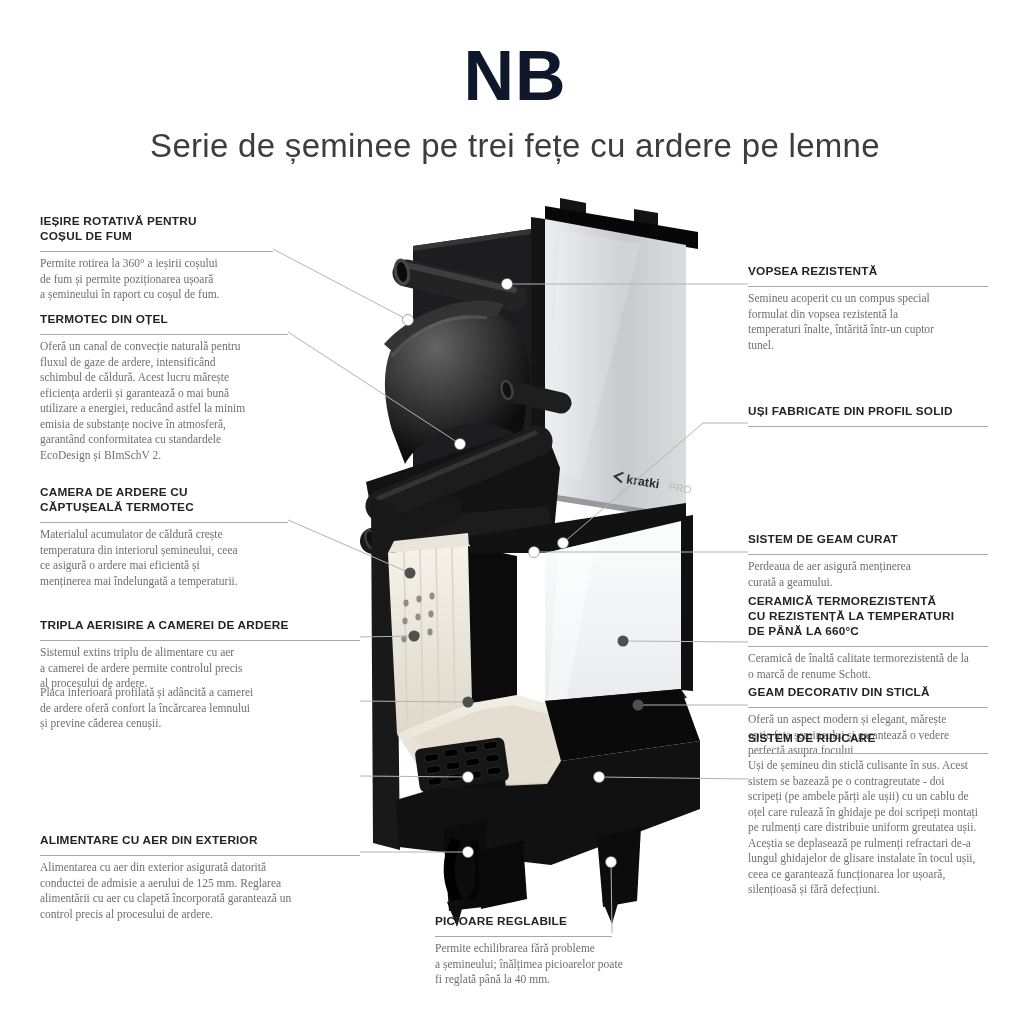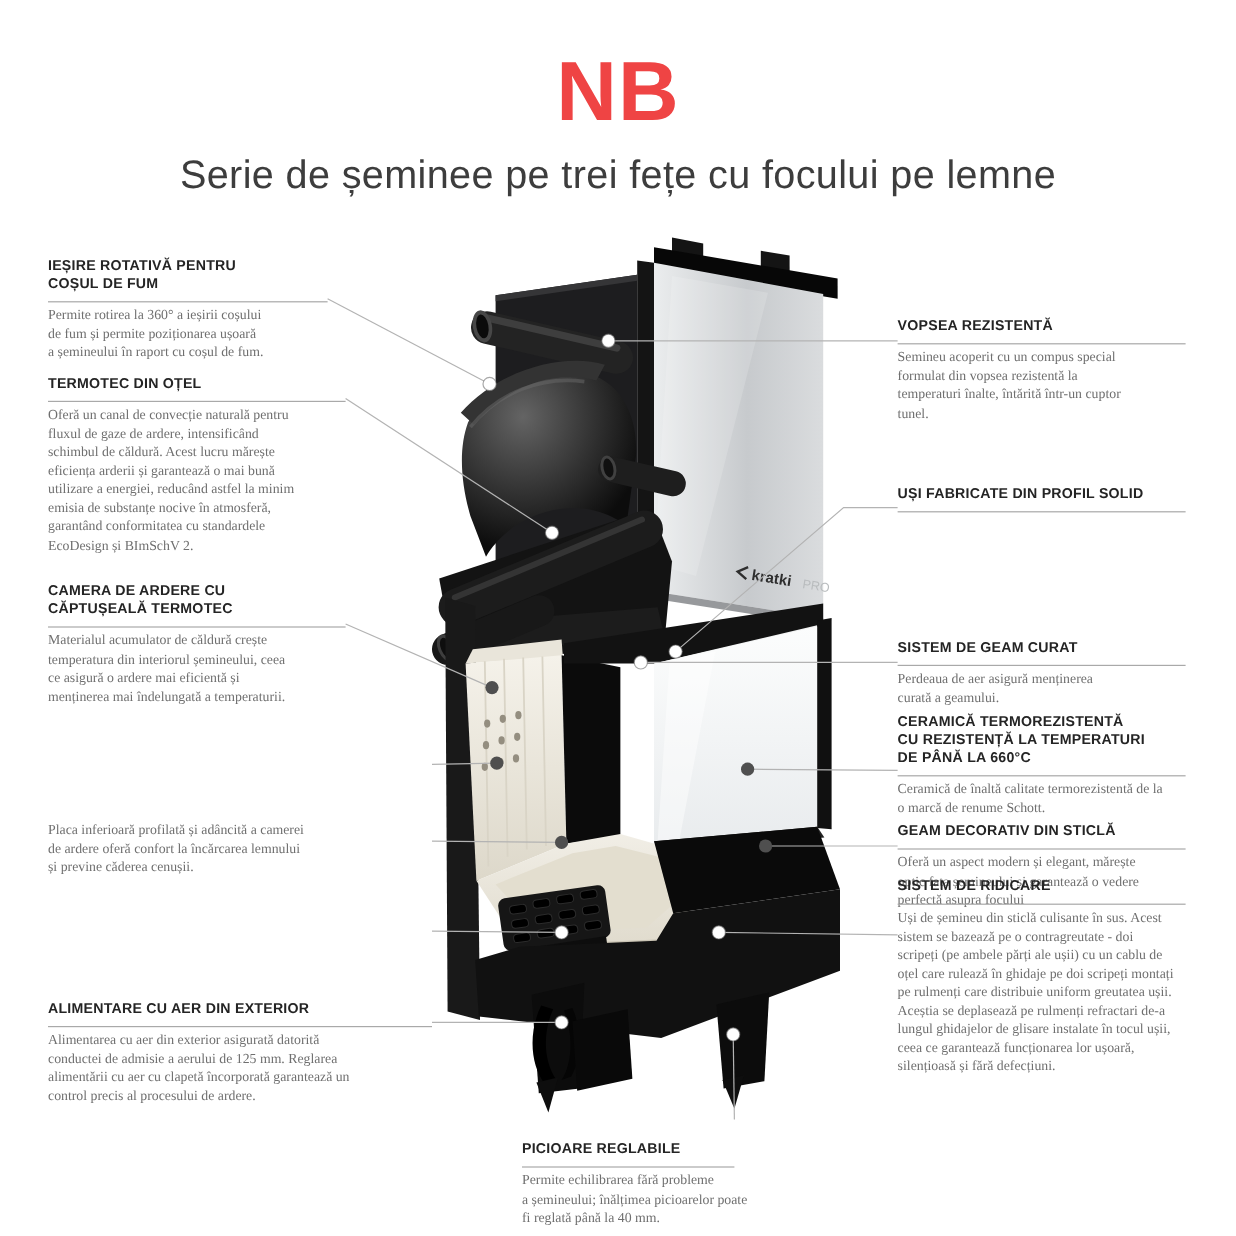--- a/index.html
+++ b/index.html
@@ -1,34 +1,34 @@
 <!DOCTYPE html>
 <html><head>
 <meta charset="utf-8">
 <style>
   html,body{margin:0;padding:0;background:#ffffff;}
   #canvas{position:relative;width:1030px;height:1030px;overflow:hidden;
           font-family:"Liberation Sans",sans-serif;background:#ffffff;}
   .page-title{position:absolute;left:0;top:36px;width:1030px;text-align:center;
-          font-size:70px;font-weight:800;color:#ef4444;letter-spacing:1px;line-height:80px;}
+          font-size:70px;font-weight:800;color:#0f172a;letter-spacing:1px;line-height:80px;}
   .page-subtitle{position:absolute;left:0;top:126px;width:1030px;text-align:center;
           font-size:33px;font-weight:300;color:#3d3d3d;letter-spacing:.3px;line-height:40px;}
   .ann{position:absolute;}
   .ann-title{margin:0;font-size:11.8px;font-weight:bold;color:#242424;letter-spacing:.2px;
           line-height:15px;white-space:pre;border-bottom:1px solid #a9a9a9;padding-bottom:7px;}
   .ann-body{margin:4px 0 0 0;font-size:11.5px;color:#6f6f6f;line-height:15.5px;white-space:pre;font-family:Liberation Serif, serif;}
   svg{position:absolute;left:0;top:0;}
 </style>
 </head>
 <body>
 
 <div id="canvas">
 
   <div class="page-title">NB</div>
-  <div class="page-subtitle">Serie de șeminee pe trei fețe cu focului pe lemne</div>
+  <div class="page-subtitle">Serie de șeminee pe trei fețe cu ardere pe lemne</div>
 
   <svg width="1030" height="1030" viewBox="0 0 1030 1030">
     <defs>
       <linearGradient id="gSilver" x1="0" y1="0" x2="1" y2="0">
         <stop offset="0" stop-color="#ebedee"></stop>
           <stop offset="0.55" stop-color="#c7cacd"></stop>
           <stop offset="1" stop-color="#dadcde"></stop>
       </linearGradient>
       <linearGradient id="gGlass" x1="0" y1="0" x2="0" y2="1">
         <stop offset="0" stop-color="#fcfdfd"></stop>
@@ -197,20 +197,26 @@
 EcoDesign și BImSchV 2.</p>
   </div>
   <div class="ann" style="left:40px;top:485px;width:322px">
     <h3 class="ann-title" style="width:248px">CAMERA DE ARDERE CU
 CĂPTUȘEALĂ TERMOTEC</h3>
     <p class="ann-body">Materialul acumulator de căldură crește
 temperatura din interiorul șemineului, ceea
 ce asigură o ardere mai eficientă și
 menținerea mai îndelungată a temperaturii.</p>
   </div>
+  <div class="ann" style="left:40px;top:618px;width:322px">
+    <h3 class="ann-title" style="width:320px">TRIPLA AERISIRE A CAMEREI DE ARDERE</h3>
+    <p class="ann-body">Sistemul extins triplu de alimentare cu aer
+a camerei de ardere permite controlul precis
+al procesului de ardere.</p>
+  </div>
   <div class="ann" style="left:40px;top:681px;width:322px">
     <p class="ann-body">Placa inferioară profilată și adâncită a camerei
 de ardere oferă confort la încărcarea lemnului
 și previne căderea cenușii.</p>
   </div>
   <div class="ann" style="left:40px;top:833px;width:322px">
     <h3 class="ann-title" style="width:320px">ALIMENTARE CU AER DIN EXTERIOR</h3>
     <p class="ann-body">Alimentarea cu aer din exterior asigurată datorită
 conductei de admisie a aerului de 125 mm. Reglarea
 alimentării cu aer cu clapetă încorporată garantează un
@@ -251,20 +257,20 @@
 sistem se bazează pe o contragreutate - doi
 scripeți (pe ambele părți ale ușii) cu un cablu de
 oțel care rulează în ghidaje pe doi scripeți montați
 pe rulmenți care distribuie uniform greutatea ușii.
 Aceștia se deplasează pe rulmenți refractari de-a
 lungul ghidajelor de glisare instalate în tocul ușii,
 ceea ce garantează funcționarea lor ușoară,
 silențioasă și fără defecțiuni.</p>
   </div>
 
-  <div class="ann" style="left:435px;top:950px;width:270px">
+  <div class="ann" style="left:435px;top:914px;width:270px">
     <h3 class="ann-title" style="width:177px">PICIOARE REGLABILE</h3>
     <p class="ann-body">Permite echilibrarea fără probleme
 a șemineului; înălțimea picioarelor poate
 fi reglată până la 40 mm.</p>
   </div>
 
 </div>
 
 </body></html>

